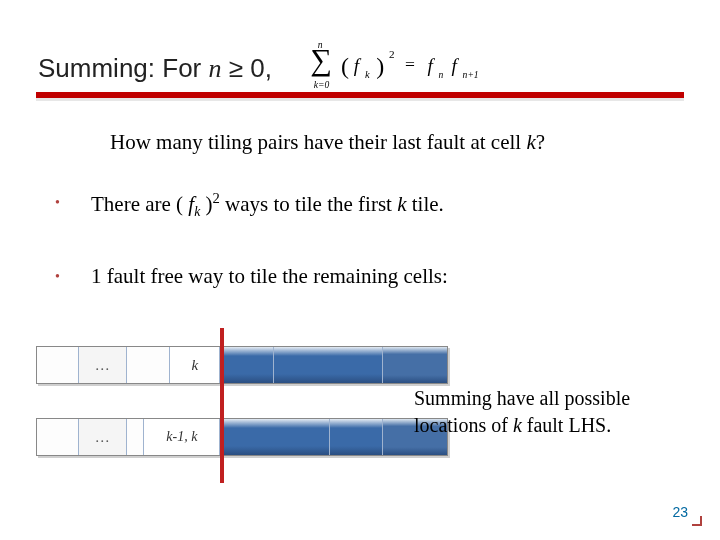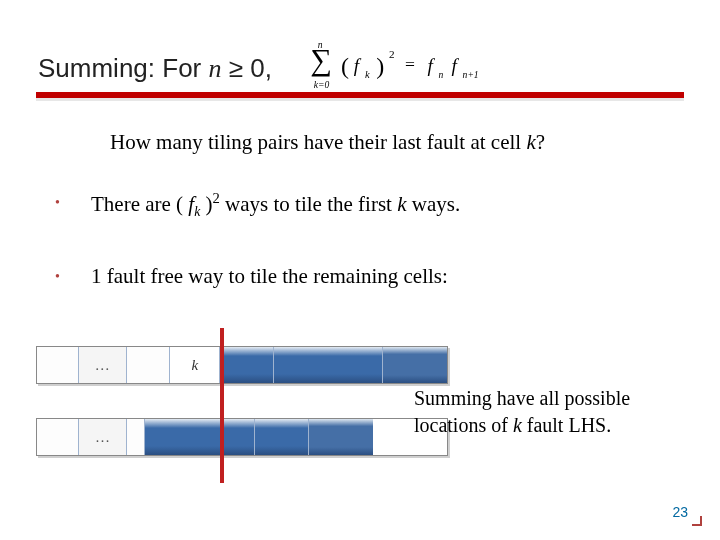--- a/index.html
+++ b/index.html
@@ -180,21 +180,21 @@
 </div>
 
 <div class="question">
   <span>How many tiling pairs have their last fault at cell </span><span class="kvar">k</span><span>?</span>
 </div>
 
 <div class="bullets">
   <div class="bullet-row">
     <div class="bullet-dot">•</div>
     <div class="bullet-body">
-      <span>There are ( </span><span class="fvar">f</span><span class="sub">k</span><span> )</span><span class="sup2">2</span><span> ways to tile the first </span><span class="fvar">k</span><span> ways.</span>
+      <span>There are ( </span><span class="fvar">f</span><span class="sub">k</span><span> )</span><span class="sup2">2</span><span> ways to tile the first </span><span class="fvar">k</span><span> tile.</span>
     </div>
   </div>
   <div class="bullet-row">
     <div class="bullet-dot">•</div>
     <div class="bullet-body">1 fault free way to tile the remaining cells:</div>
   </div>
 </div>
 
 <div class="diagram">
   <div class="strip strip1">
@@ -203,20 +203,21 @@
     <div class="cell empty" style="width:44px"></div>
     <div class="cell" style="width:50px">k</div>
     <div class="cell grad" style="width:54px"></div>
     <div class="cell grad" style="width:110px"></div>
     <div class="cell grad2" style="width:64px"></div>
   </div>
   <div class="strip strip2">
     <div class="cell empty" style="width:42px"></div>
     <div class="cell gray" style="width:48px">…</div>
     <div class="cell empty" style="width:18px"></div>
+    <div class="cell" style="width:76px;font-size:14px">k-1, k</div>
     <div class="cell grad" style="width:110px"></div>
     <div class="cell grad" style="width:54px"></div>
     <div class="cell grad2" style="width:64px"></div>
   </div>
   <div class="red-line"></div>
 </div>
 
 <div class="summing">
   <span>Summing have all possible locations of </span><span class="kvar">k </span><span>fault LHS.</span>
 </div>

